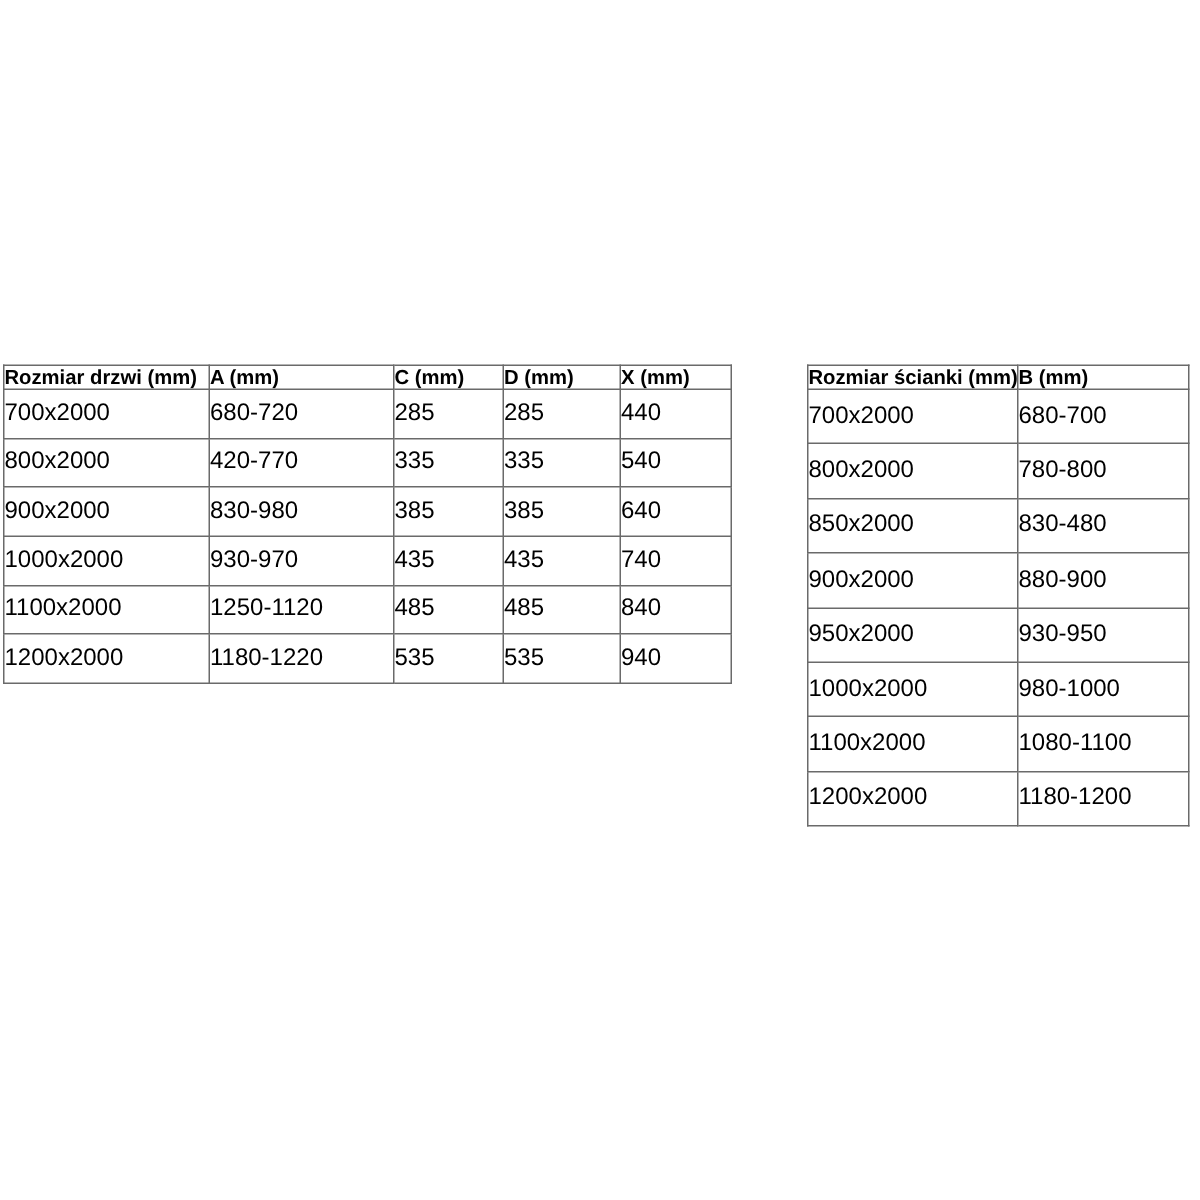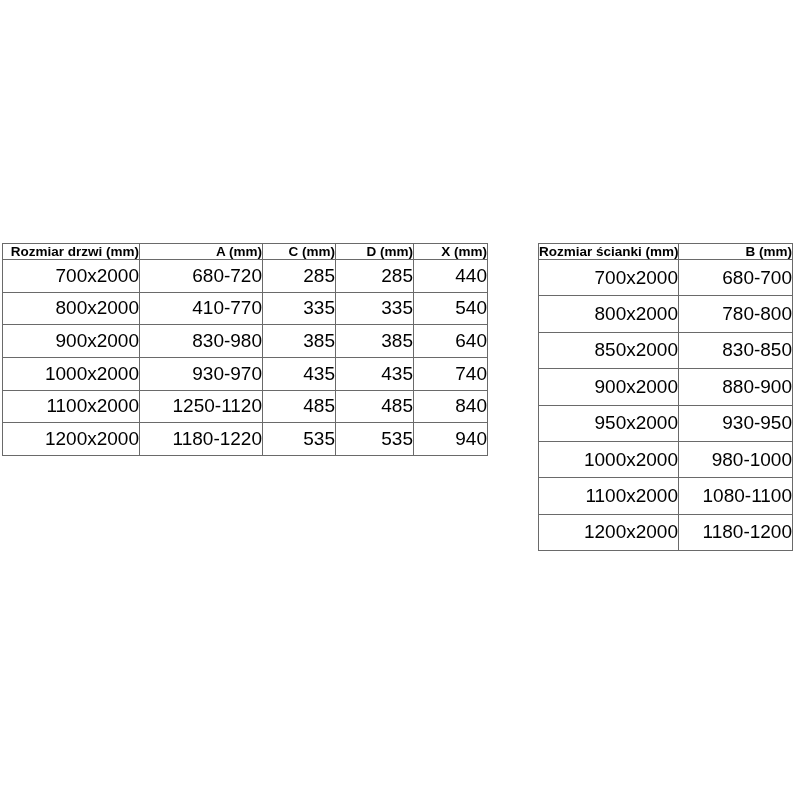--- a/index.html
+++ b/index.html
@@ -24,33 +24,33 @@
   
   table.spec {
     position: absolute;
     border-collapse: collapse;
     table-layout: fixed;
     color: var(--text-color, #000000);
   }
   table.spec th,
   table.spec td {
     border: 1px solid var(--border-color, #6a6a6a);
-    text-align: right;
+    text-align: left;
     vertical-align: middle;
     padding: 0;
     overflow: hidden;
     white-space: nowrap;
   }
   table.spec th {
     font-weight: bold;
     font-size: 13.5px;
   }
   table.spec td {
     font-weight: normal;
-    font-size: 19px;
+    font-size: 16px;
   }
 
   
   #doors-table {
     left: 2px;
     top: 243px;
     width: 485px;
     height: 213px;
   }
   
@@ -86,21 +86,21 @@
     <tbody>
         <tr>
           <td>700x2000</td>
           <td>680-720</td>
           <td>285</td>
           <td>285</td>
           <td>440</td>
         </tr>
         <tr>
           <td>800x2000</td>
-          <td>410-770</td>
+          <td>420-770</td>
           <td>335</td>
           <td>335</td>
           <td>540</td>
         </tr>
         <tr>
           <td>900x2000</td>
           <td>830-980</td>
           <td>385</td>
           <td>385</td>
           <td>640</td>
@@ -144,21 +144,21 @@
         <tr>
           <td>700x2000</td>
           <td>680-700</td>
         </tr>
         <tr>
           <td>800x2000</td>
           <td>780-800</td>
         </tr>
         <tr>
           <td>850x2000</td>
-          <td>830-850</td>
+          <td>830-480</td>
         </tr>
         <tr>
           <td>900x2000</td>
           <td>880-900</td>
         </tr>
         <tr>
           <td>950x2000</td>
           <td>930-950</td>
         </tr>
         <tr>

